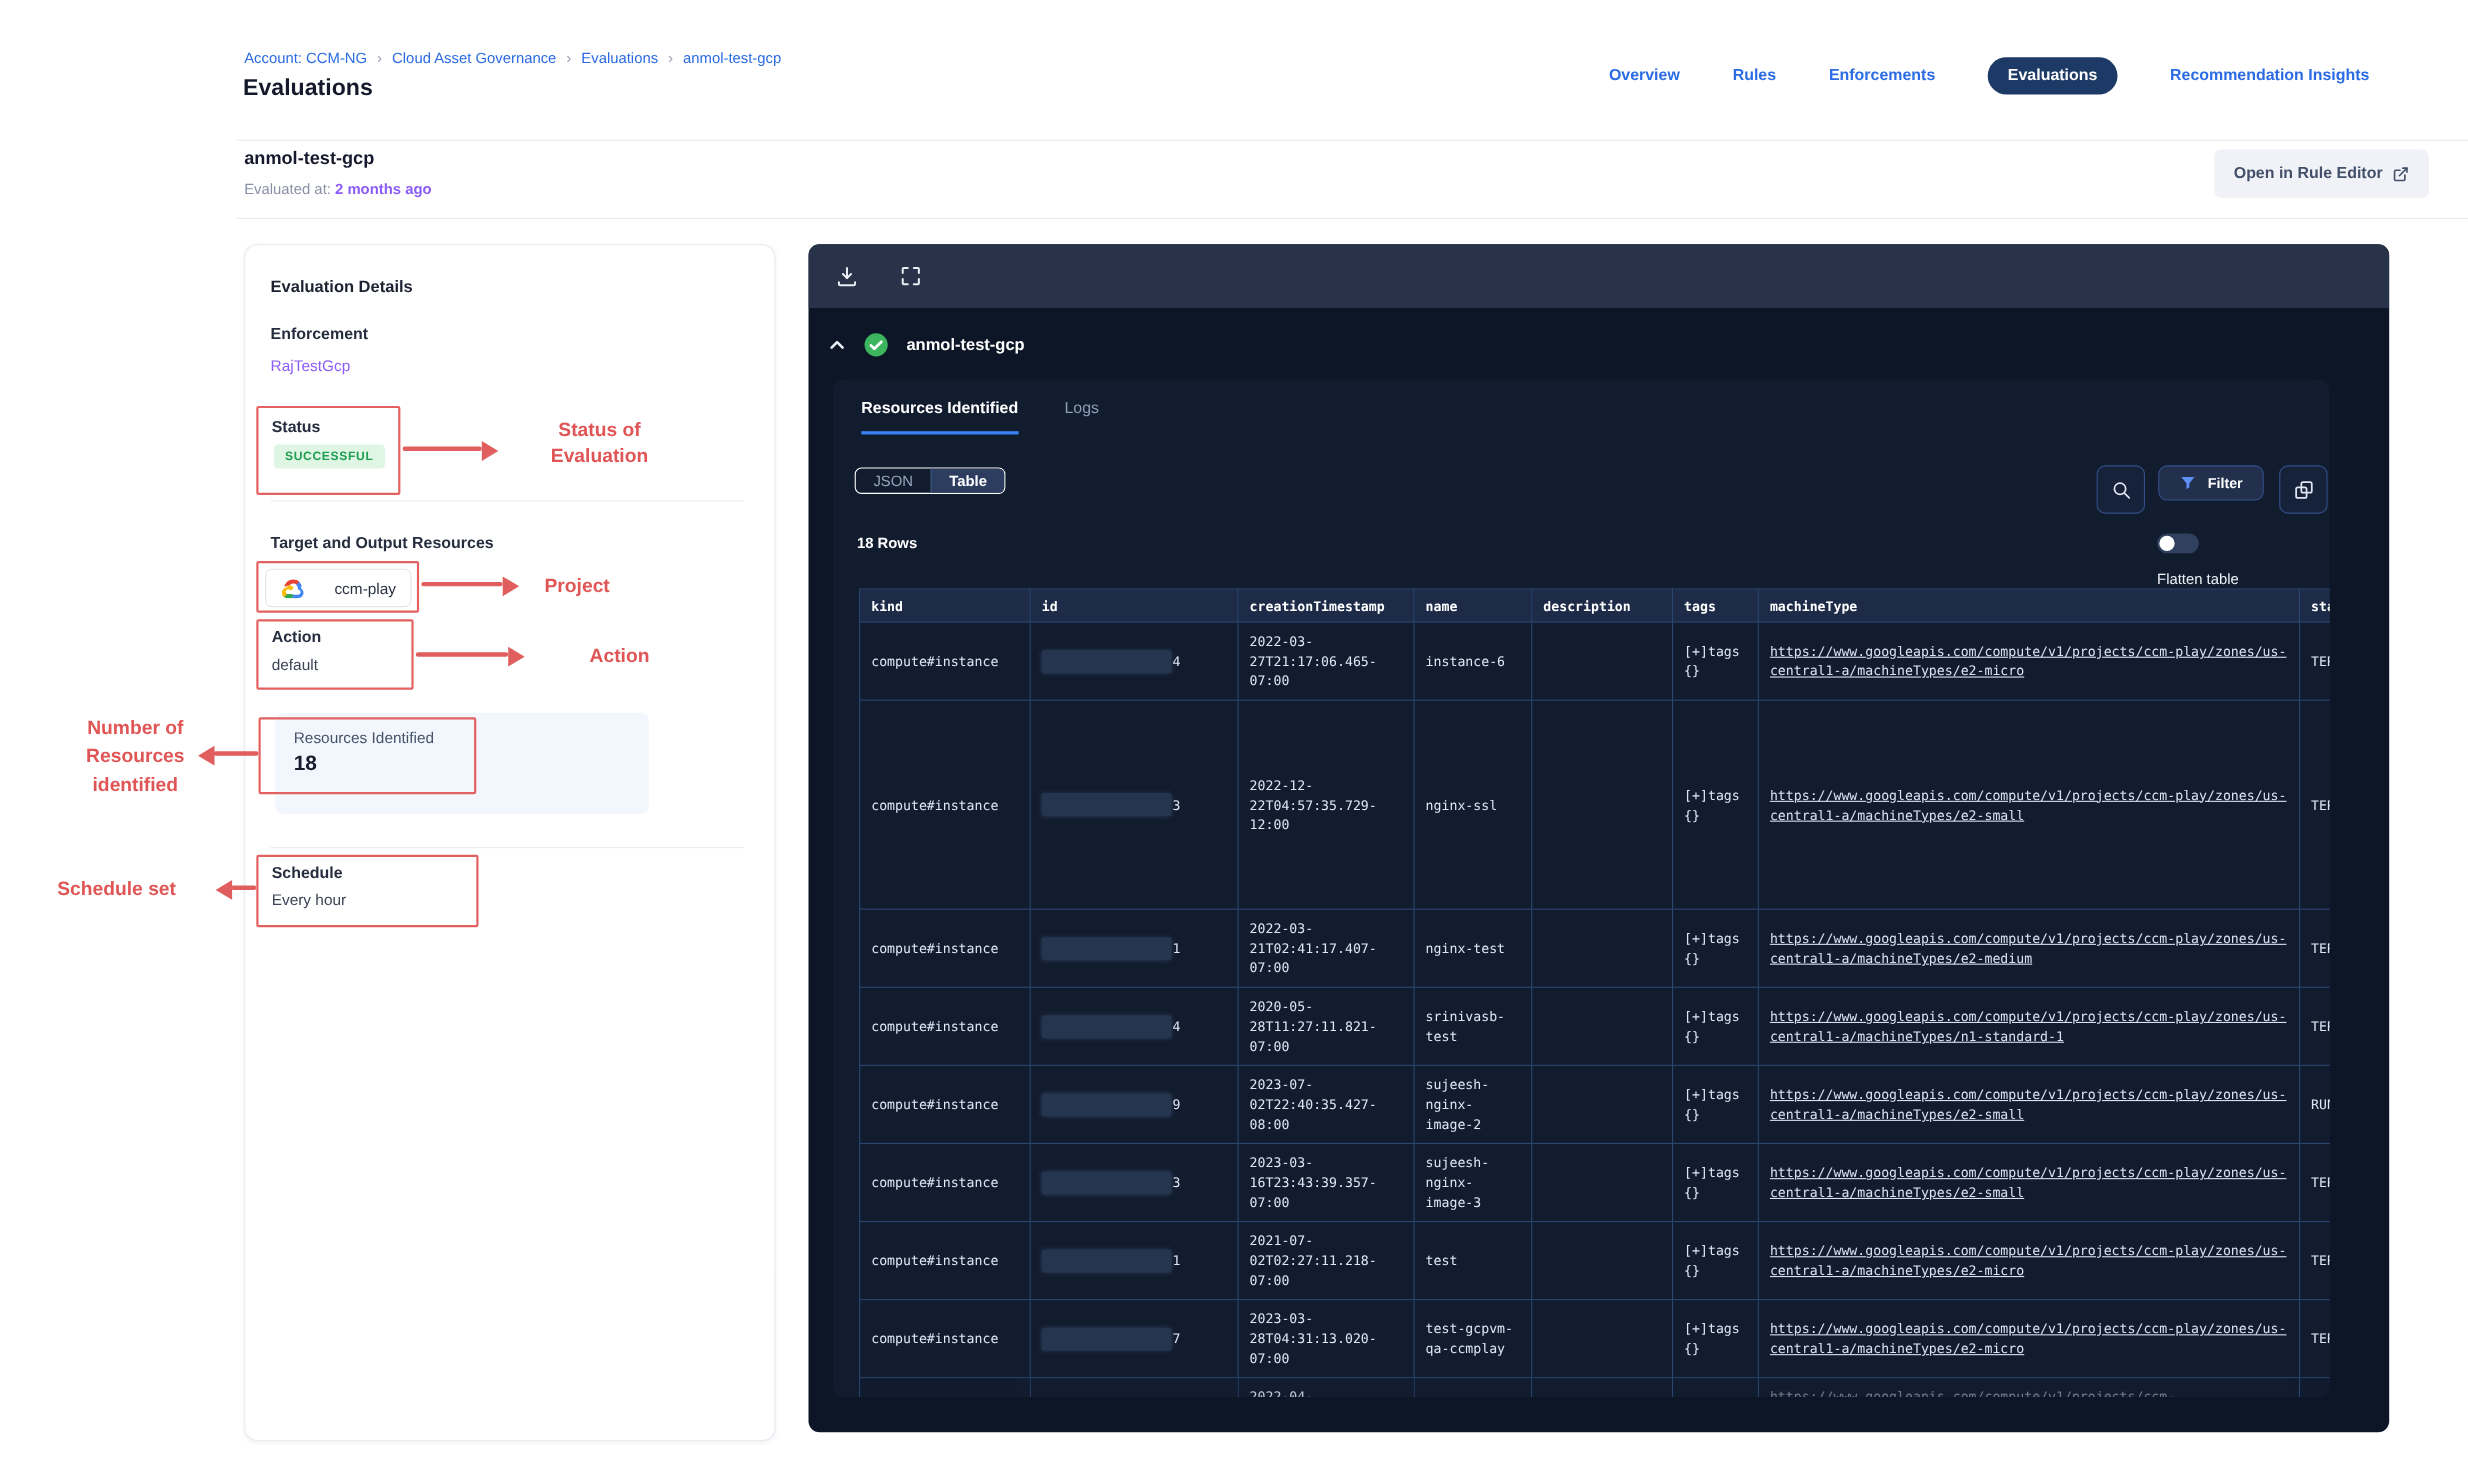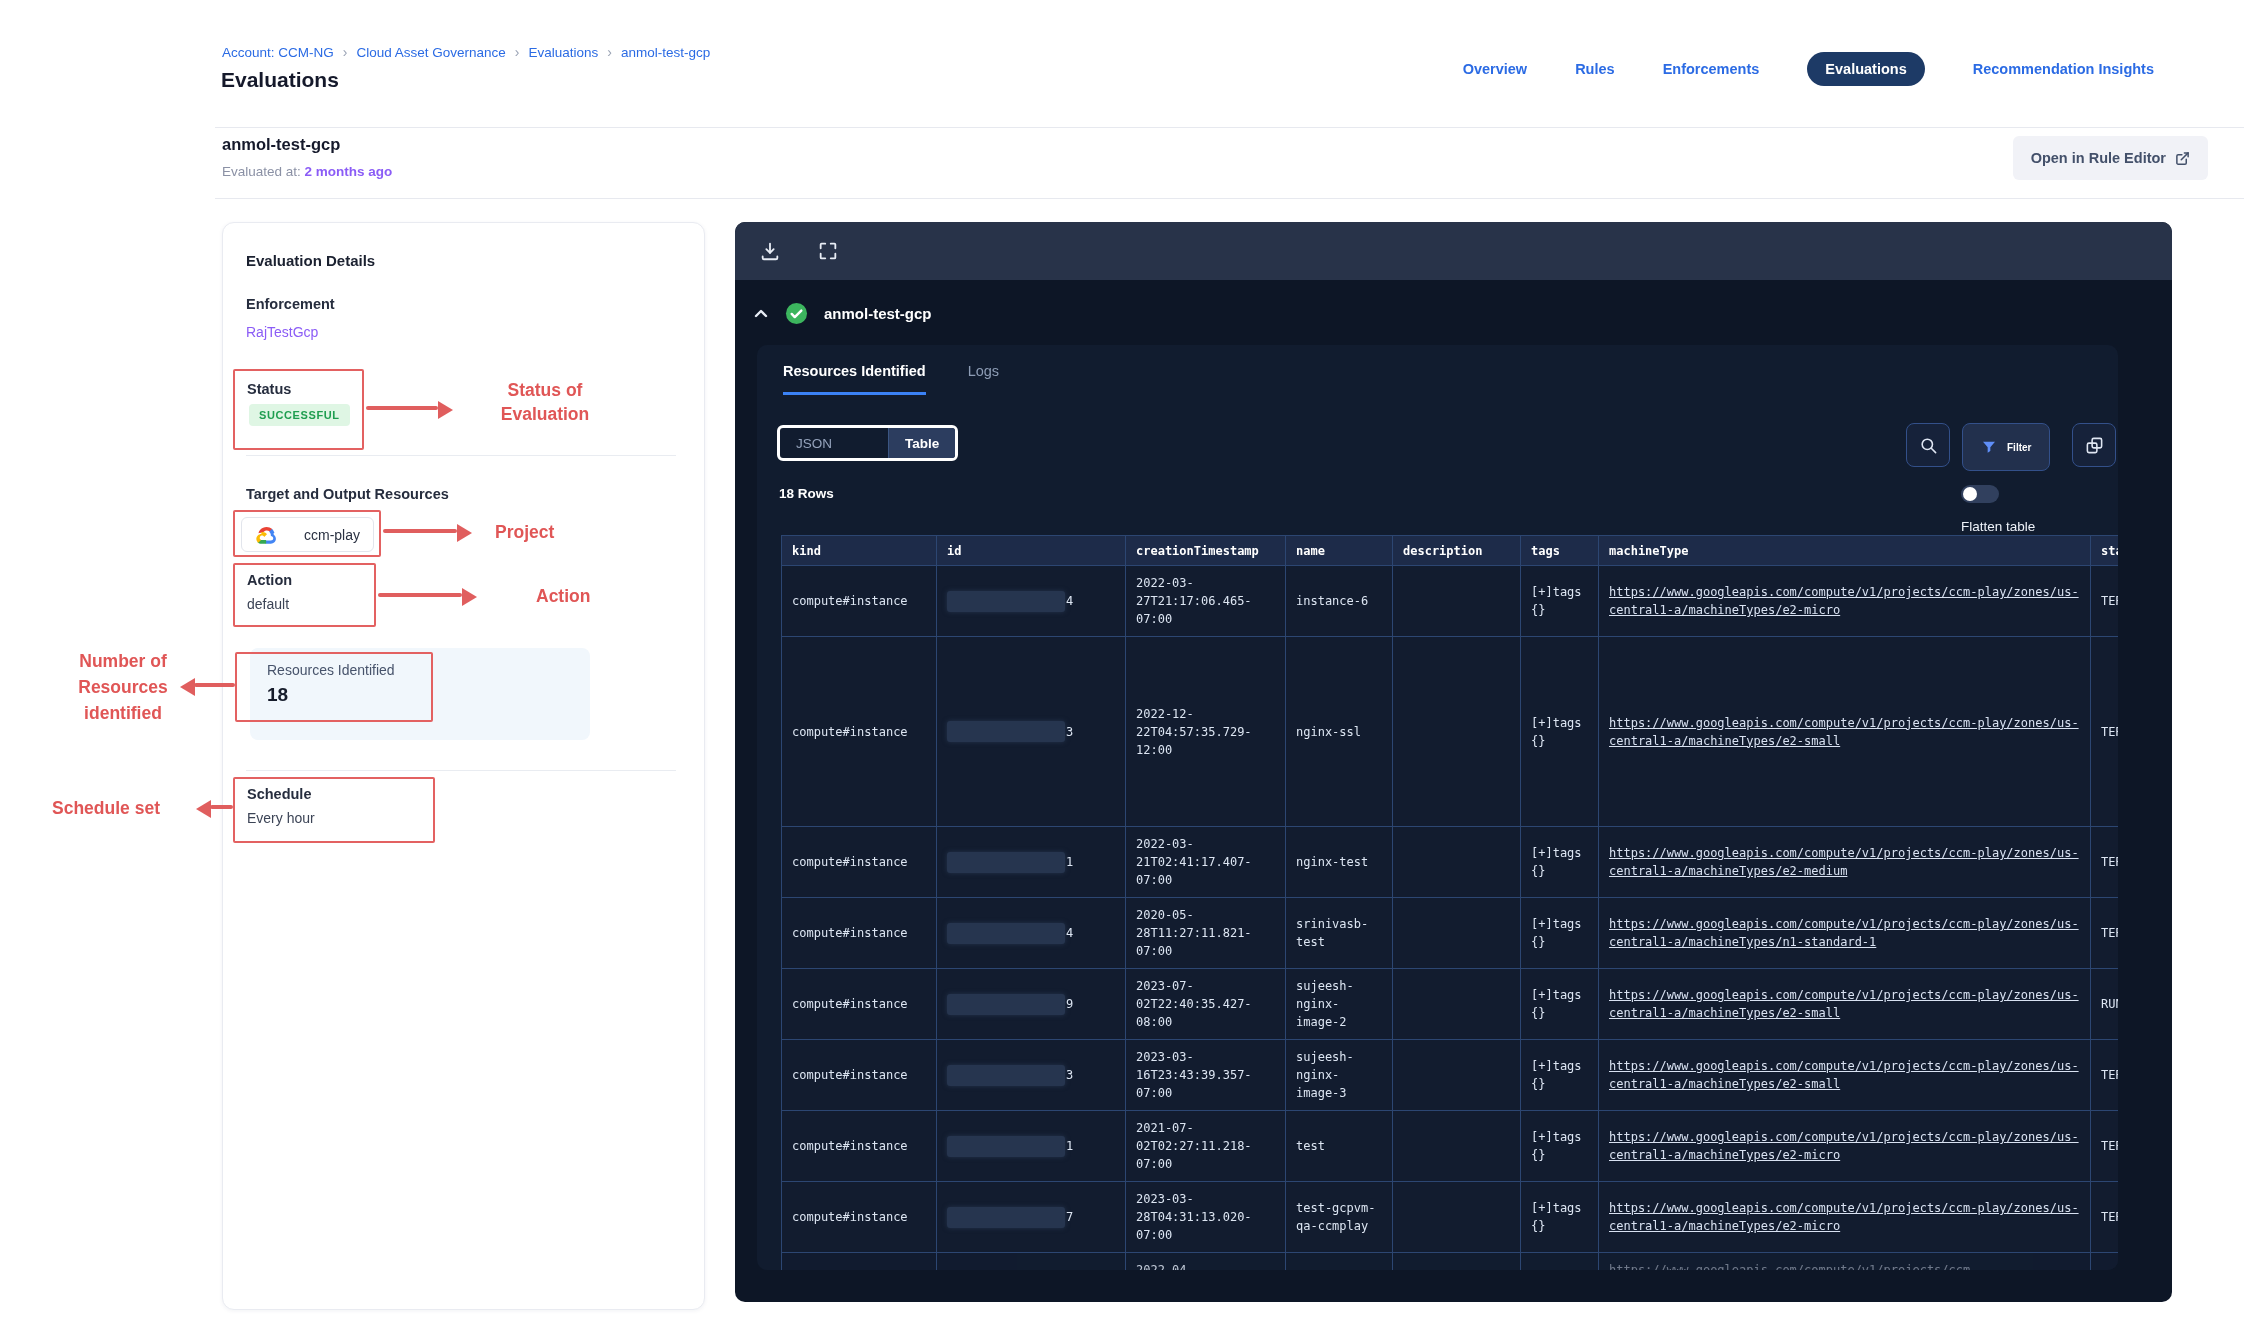--- a/index.html
+++ b/index.html
@@ -75,30 +75,30 @@
   .tool-ic { width:22px; height:22px; cursor:pointer; color:#e8edf5; }
   .result-row { position:absolute; left:18px; top:80px; display:flex; align-items:center; gap:16px; }
   .chev { width:16px; height:16px; color:#e8edf5; cursor:pointer; }
   .result-title { color:#fff; font-size:15px; font-weight:700; }
 
   .inner-card { position:absolute; left:22px; top:123px; width:1361px; height:925px; background:#111c2f; border-radius:10px; overflow:hidden; }
   .tabs { position:absolute; left:26px; top:18px; display:flex; gap:42px; }
   .tab { font-size:14.5px; padding-bottom:13px; cursor:pointer; color:#8d9cb5; border-bottom:3px solid transparent; }
   .tab.active { color:#fff; font-weight:700; border-bottom-color:#3b82f6; }
 
-  .seg { position:absolute; left:20px; top:80px; display:flex; border:3px solid #ffffff; border-radius:6px; overflow:hidden; height:36px;gap:40px; }
+  .seg { position:absolute; left:20px; top:80px; display:flex; border:1px solid #ffffff; border-radius:6px; overflow:hidden; height:24px; }
   .seg-btn { padding:0 16px; display:flex; align-items:center; font-size:13.5px; color:#95a3bc; cursor:pointer; background:transparent; border:none; font-family:inherit; }
   .seg-btn.active { background:#2c3d5f; color:#fff; font-weight:700; border-left:1px solid #3b5683; }
 
   .icon-btn { position:absolute; width:44px; height:44px; top:78px; border:1px solid #33508a; background:#16223a; border-radius:8px;
     display:flex; align-items:center; justify-content:center; cursor:pointer; color:#dfe6f2; }
   .btn-search { left:1149px; }
   .btn-copy { left:1315px; }
-  .btn-filter { position:absolute; left:1205px; top:78px; height:48px; padding:0 18px; display:flex; gap:10px; align-items:center;
-    border:1px solid #33508a; background:#22304d; border-radius:8px; color:#fff; font-size:10px; font-weight:700; cursor:pointer; font-family:inherit; }
+  .btn-filter { position:absolute; left:1205px; top:78px; height:32px; padding:0 18px; display:flex; gap:10px; align-items:center;
+    border:1px solid #33508a; background:#22304d; border-radius:8px; color:#fff; font-size:13px; font-weight:700; cursor:pointer; font-family:inherit; }
 
   .rows-count { position:absolute; left:22px; top:141px; color:#fff; font-size:13.5px; font-weight:700; }
   .flatten { position:absolute; left:1204px; top:140px; display:flex; align-items:flex-start; gap:16px;flex-direction:column; }
   .toggle { width:38px; height:18px; background:#31405e; border-radius:9px; position:relative; cursor:pointer; }
   .toggle .knob { position:absolute; left:2px; top:2px; width:14px; height:14px; background:#fff; border-radius:50%; }
   .flatten-label { color:#eef2f9; font-size:13.5px; }
 
   
   .tbl-wrap { position:absolute; left:24px; top:190px; }
   table.res { border-collapse:collapse; table-layout:fixed; width:1397px;

